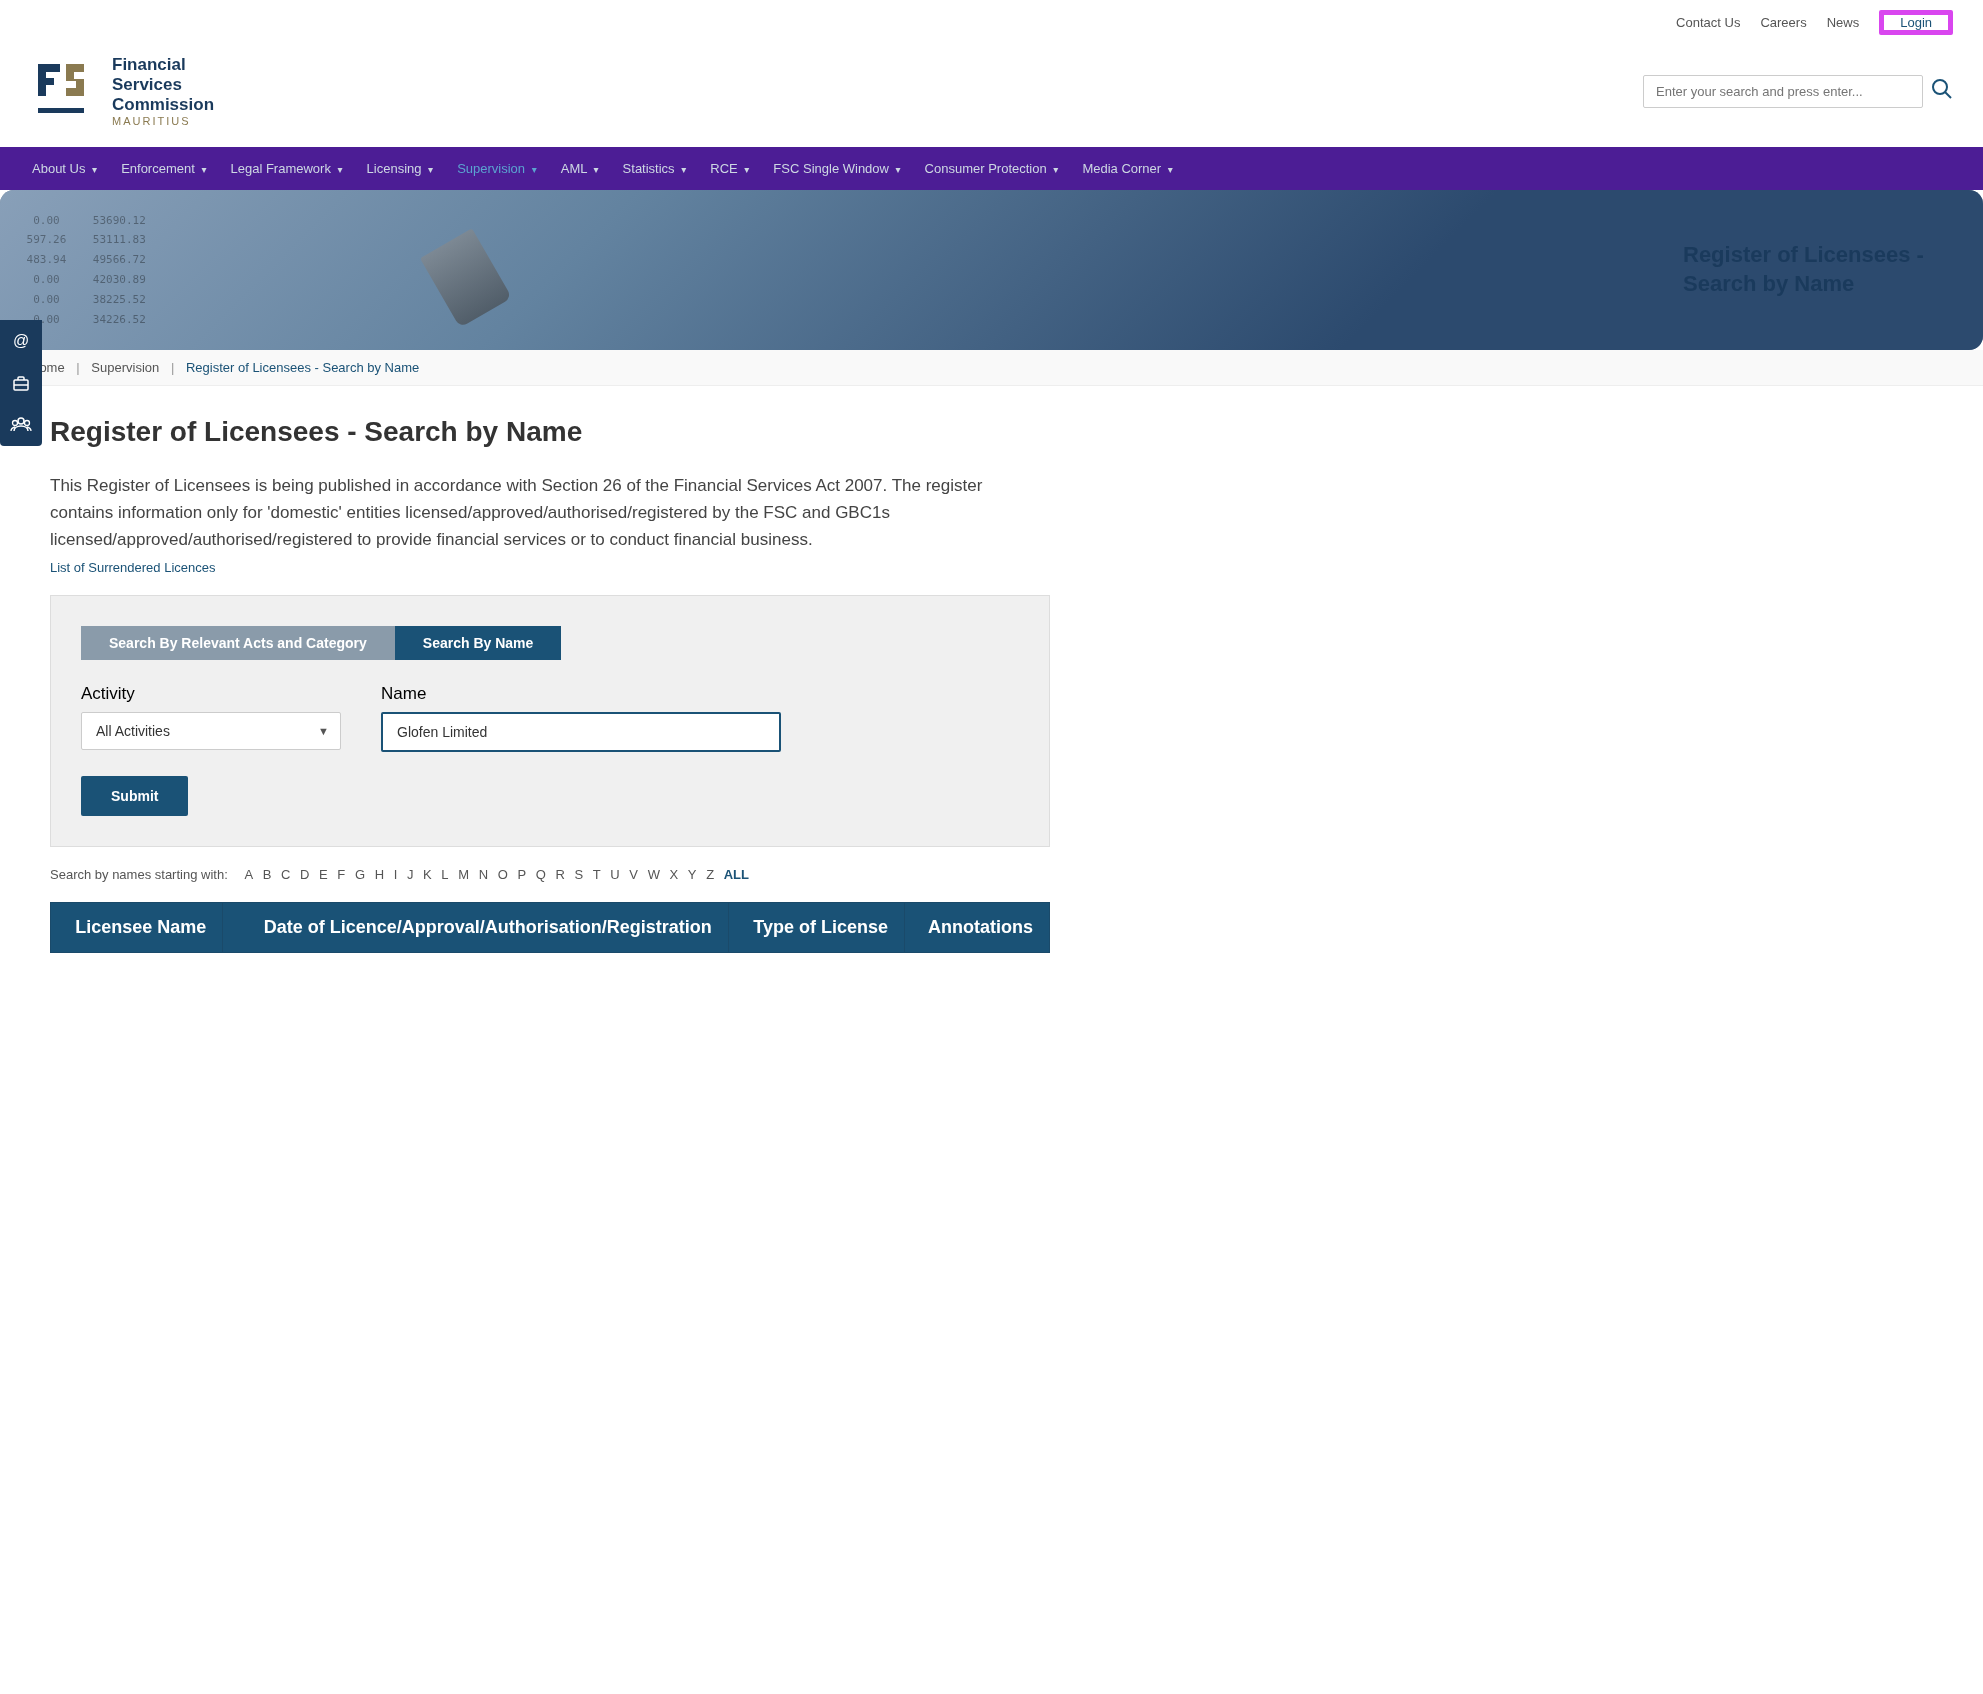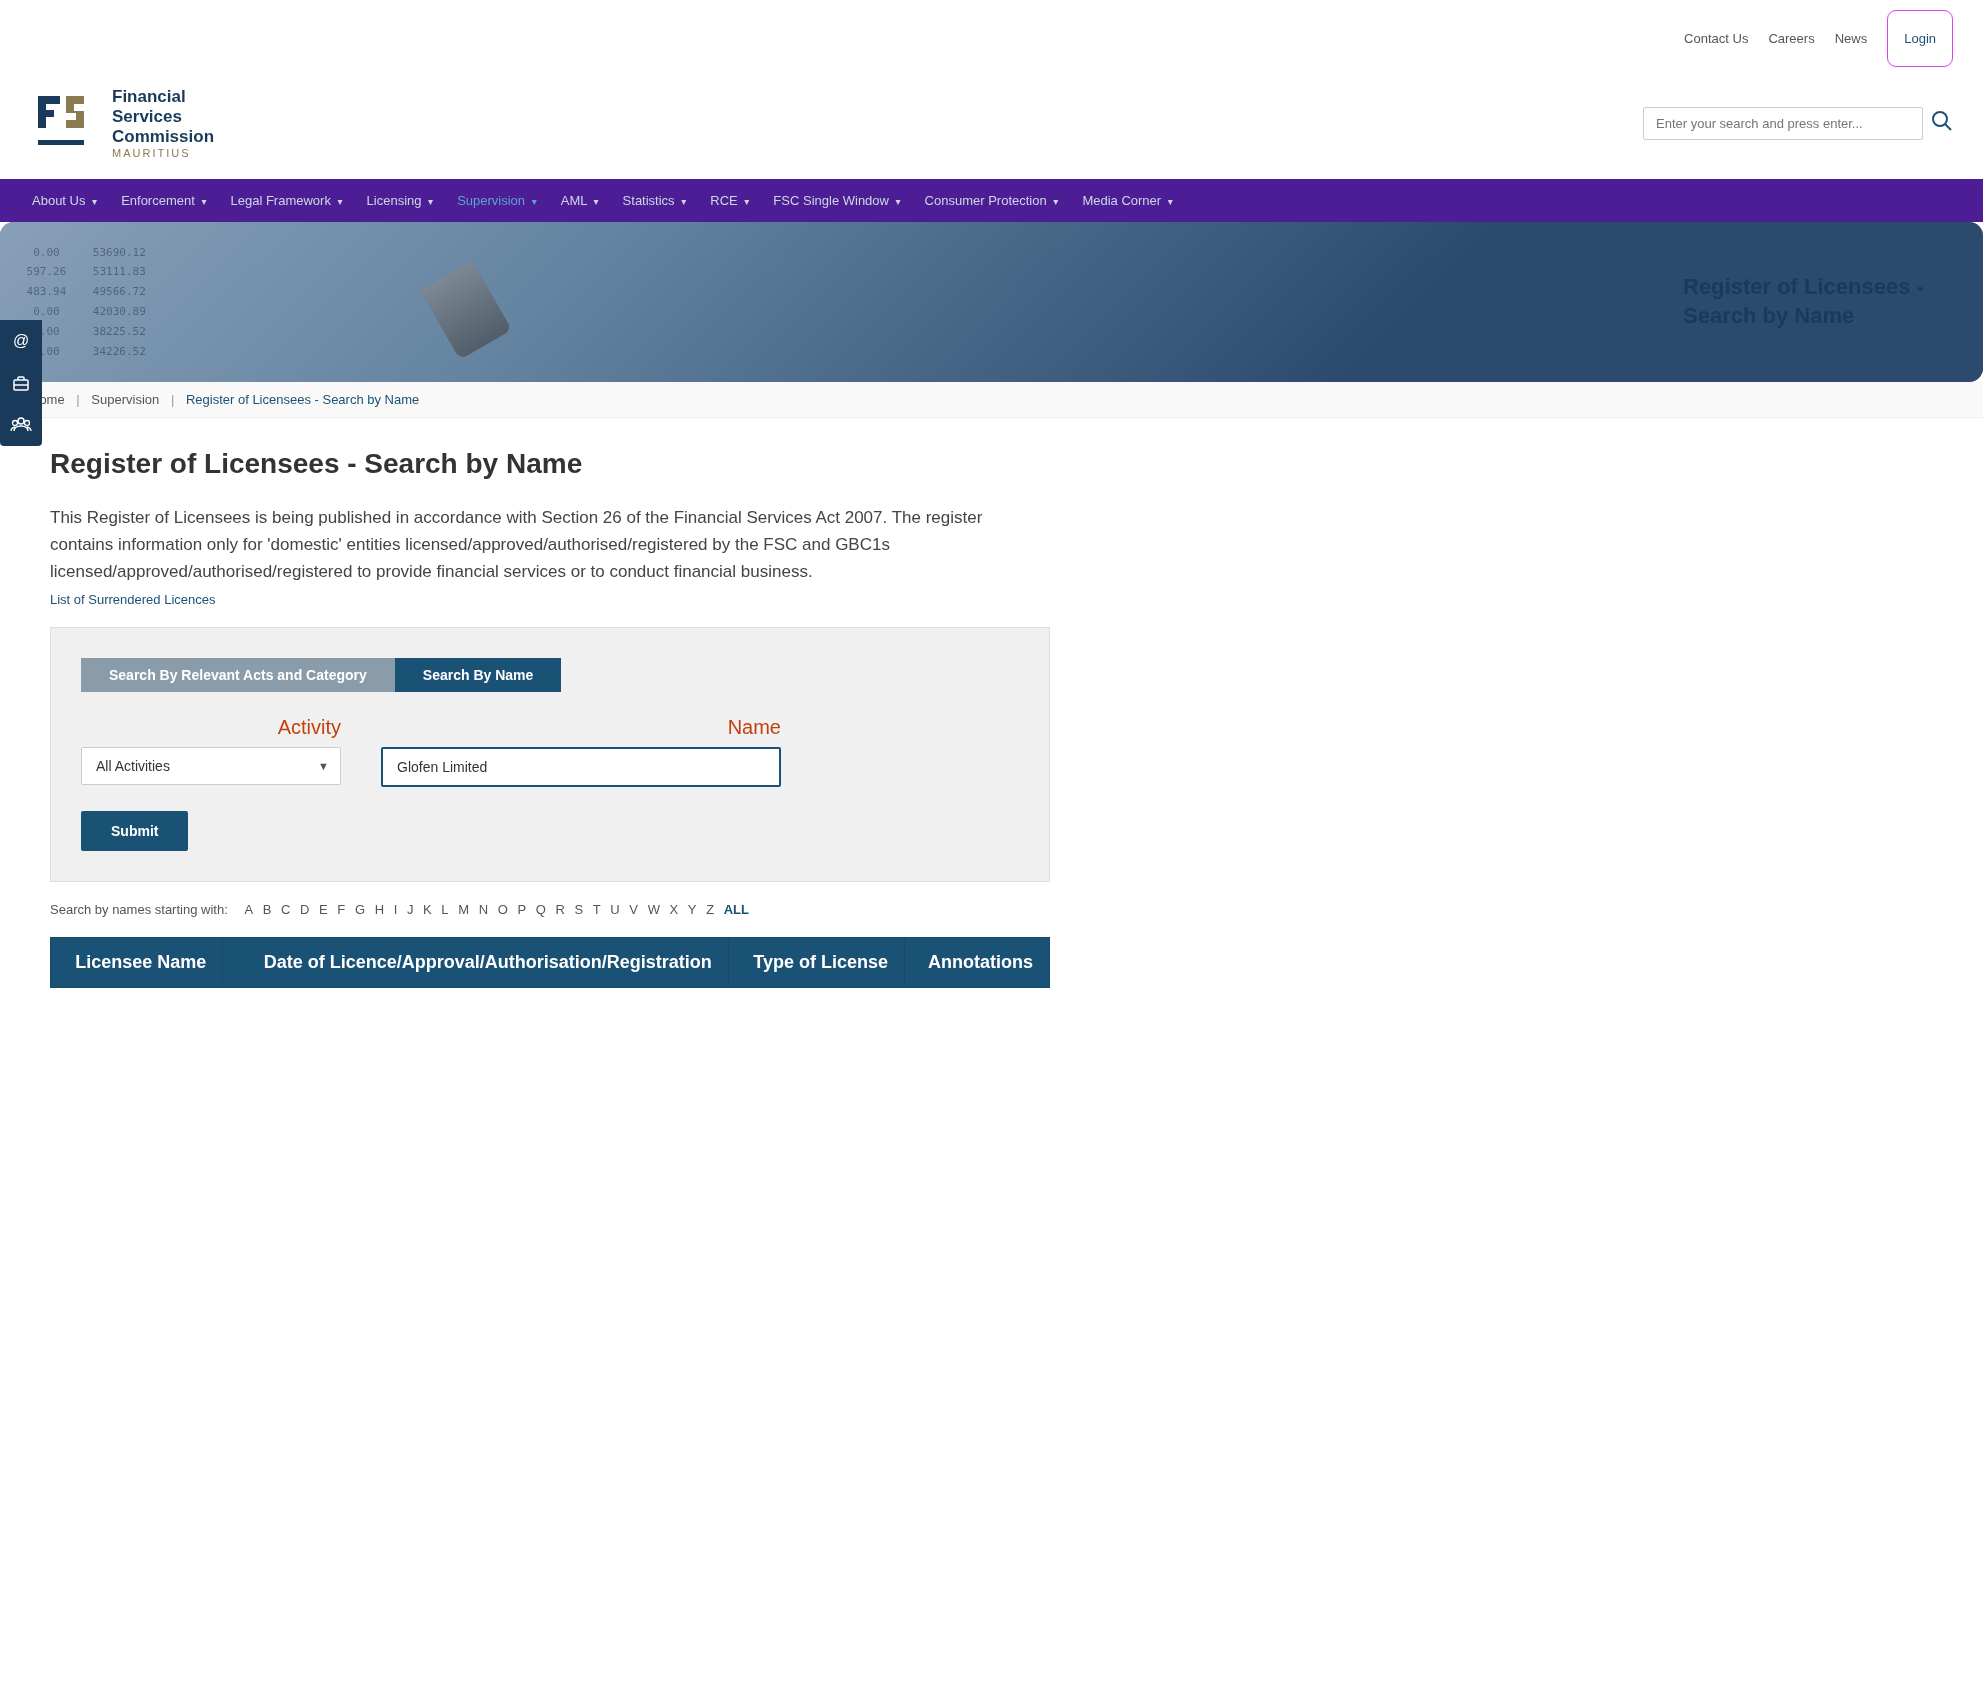--- a/index.html
+++ b/index.html
@@ -13,24 +13,24 @@
       padding: 10px 30px;
       gap: 20px;
       background: #fff;
     }
     .top-bar a {
       color: #555;
       text-decoration: none;
       font-size: 13px;
     }
     .login-btn {
-      border: 1px solid #d946ef;
+      border: 5px solid #d946ef;
       color: #1a5276 !important;
-      padding: 20px 16px;
-      border-radius: 9px;
+      padding: 0 16px;
+      border-radius: 2px;
       font-size: 13px;
     }
 
     
     .header {
       display: flex;
       align-items: center;
       justify-content: space-between;
       padding: 10px 30px 20px 30px;
       background: #fff;
@@ -224,23 +224,22 @@
       gap: 40px;
       align-items: flex-start;
       margin-bottom: 24px;
     }
     .form-group {
       display: flex;
       flex-direction: column;
       gap: 8px;
     }
     .form-group label {
-      font-size: 20px;
-      color: #c2410c;
-      text-align: right;
+      font-size: 17px;
+      color: #000000;
     }
     .form-group .activity-select {
       width: 260px;
       padding: 10px 14px;
       border: 1px solid #ccc;
       border-radius: 2px;
       background: #fff;
       font-size: 14px;
       color: #333;
       appearance: none;

